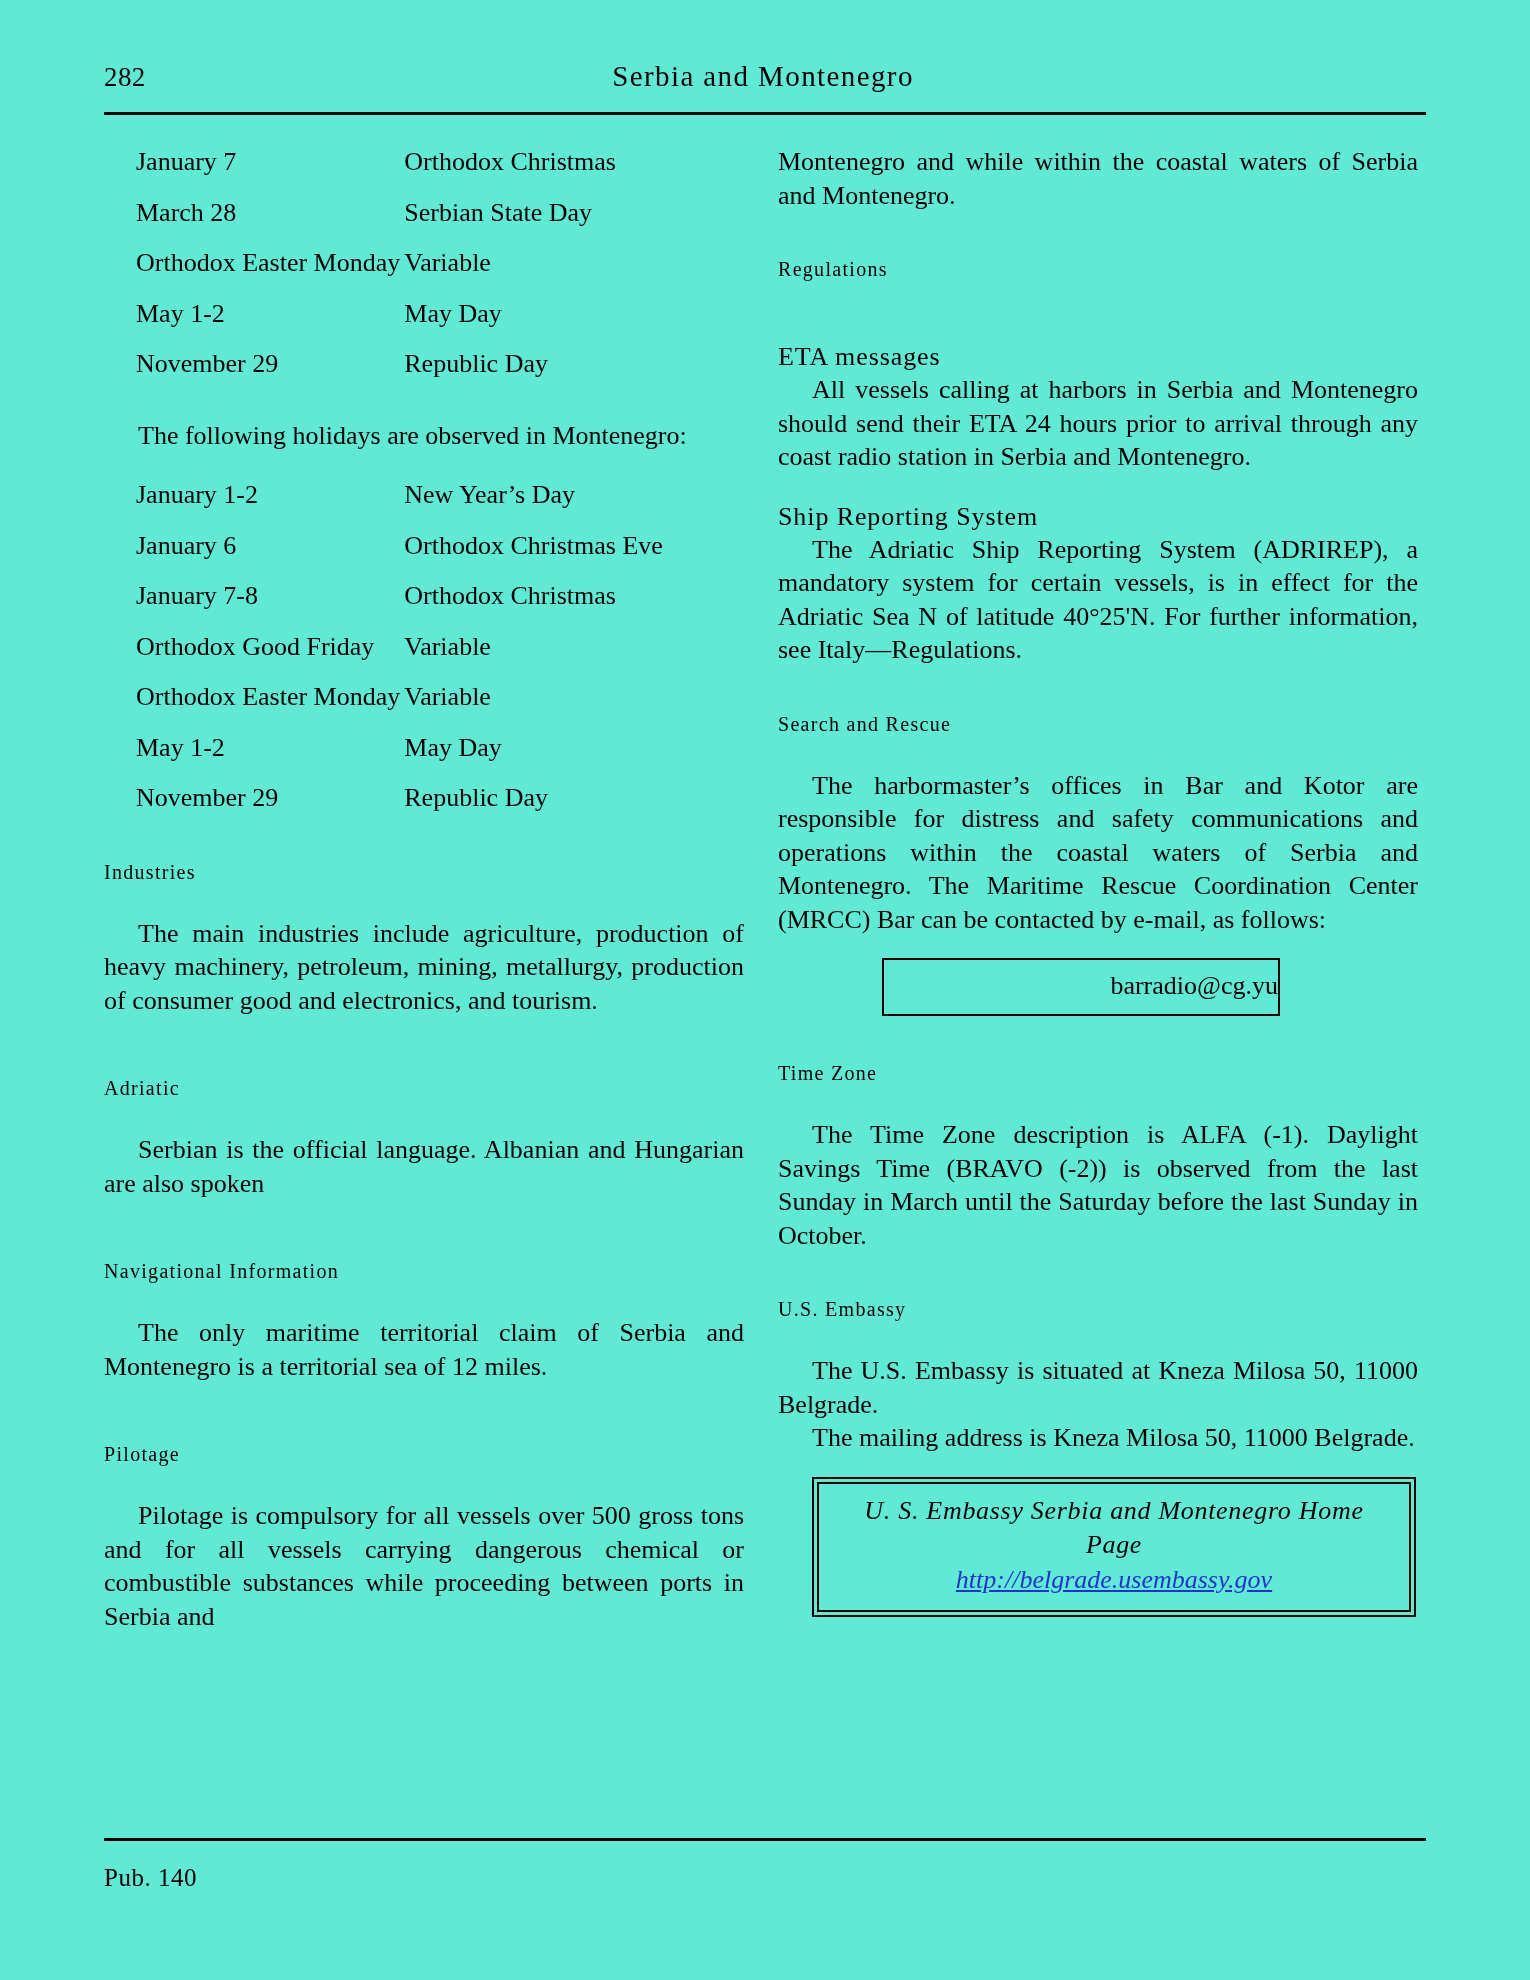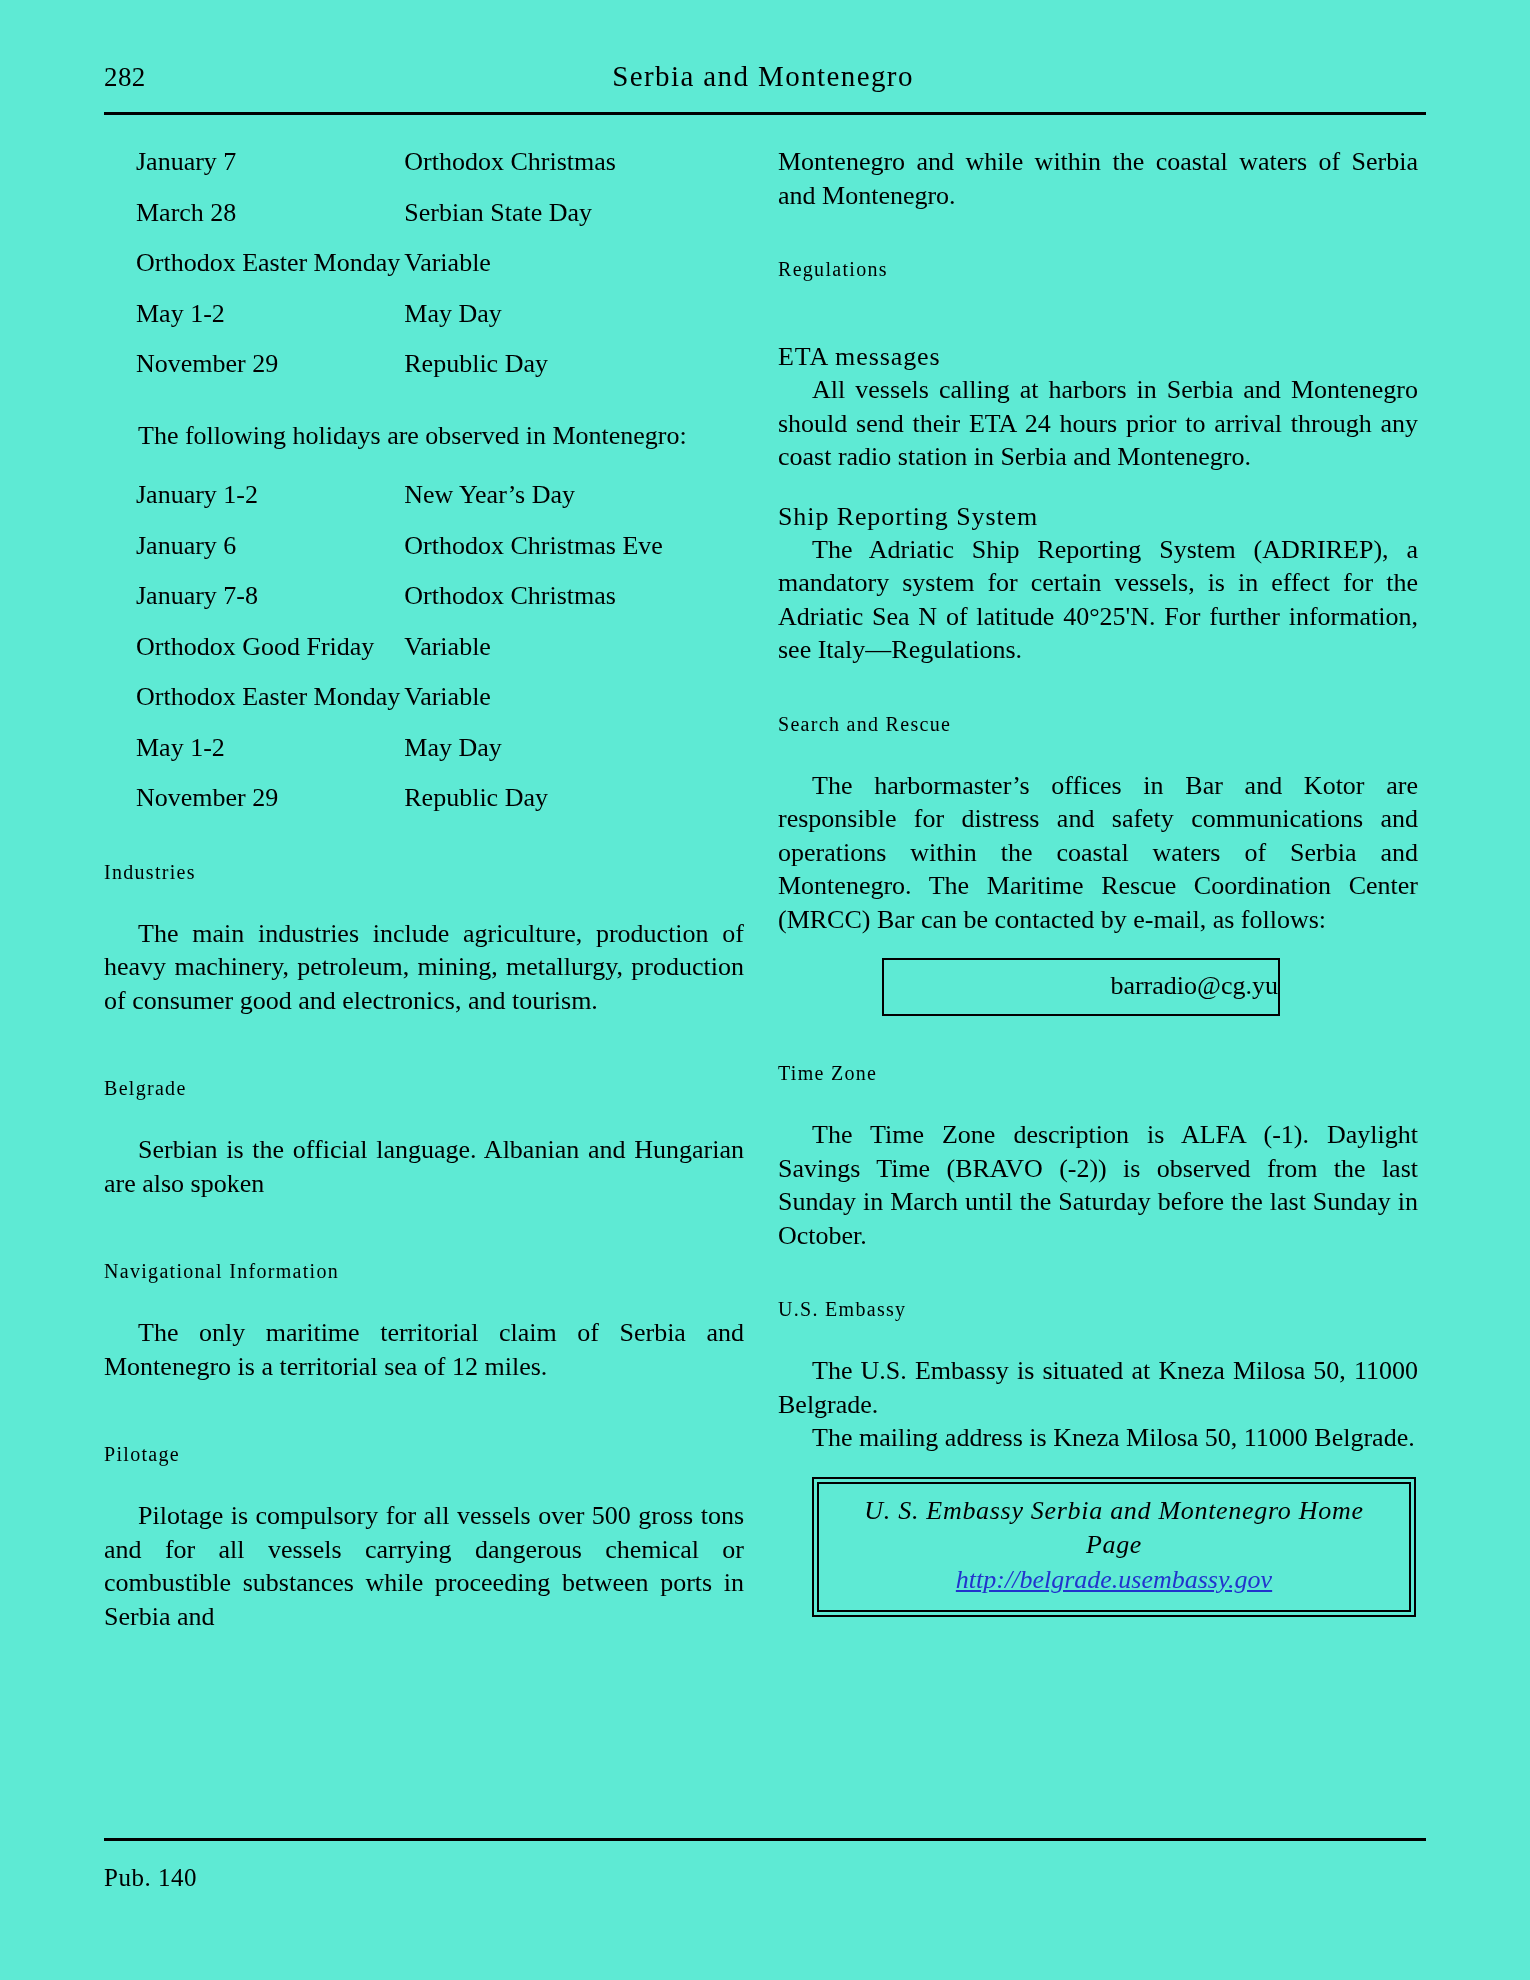--- a/index.html
+++ b/index.html
@@ -249,21 +249,21 @@
 
     <div class="gap-lg"></div>
 
     <h2 class="section-head">Industries</h2>
     <div class="gap-md"></div>
     <p class="body-p indent">The main industries include agriculture, production of heavy machinery, petroleum, mining, metallurgy, production of consumer good and electronics, and tourism.</p>
 
     <div class="gap-lg"></div>
     <div class="gap-sm"></div>
 
-    <h2 class="section-head">Belgrade</h2>
+    <h2 class="section-head">Adriatic</h2>
     <div class="gap-md"></div>
     <p class="body-p indent">Serbian is the official language. Albanian and Hungarian are also spoken</p>
 
     <div class="gap-lg"></div>
     <div class="gap-sm"></div>
 
     <h2 class="section-head">Navigational Information</h2>
     <div class="gap-md"></div>
     <p class="body-p indent">The only maritime territorial claim of Serbia and Montenegro is a territorial sea of 12 miles.</p>
 

